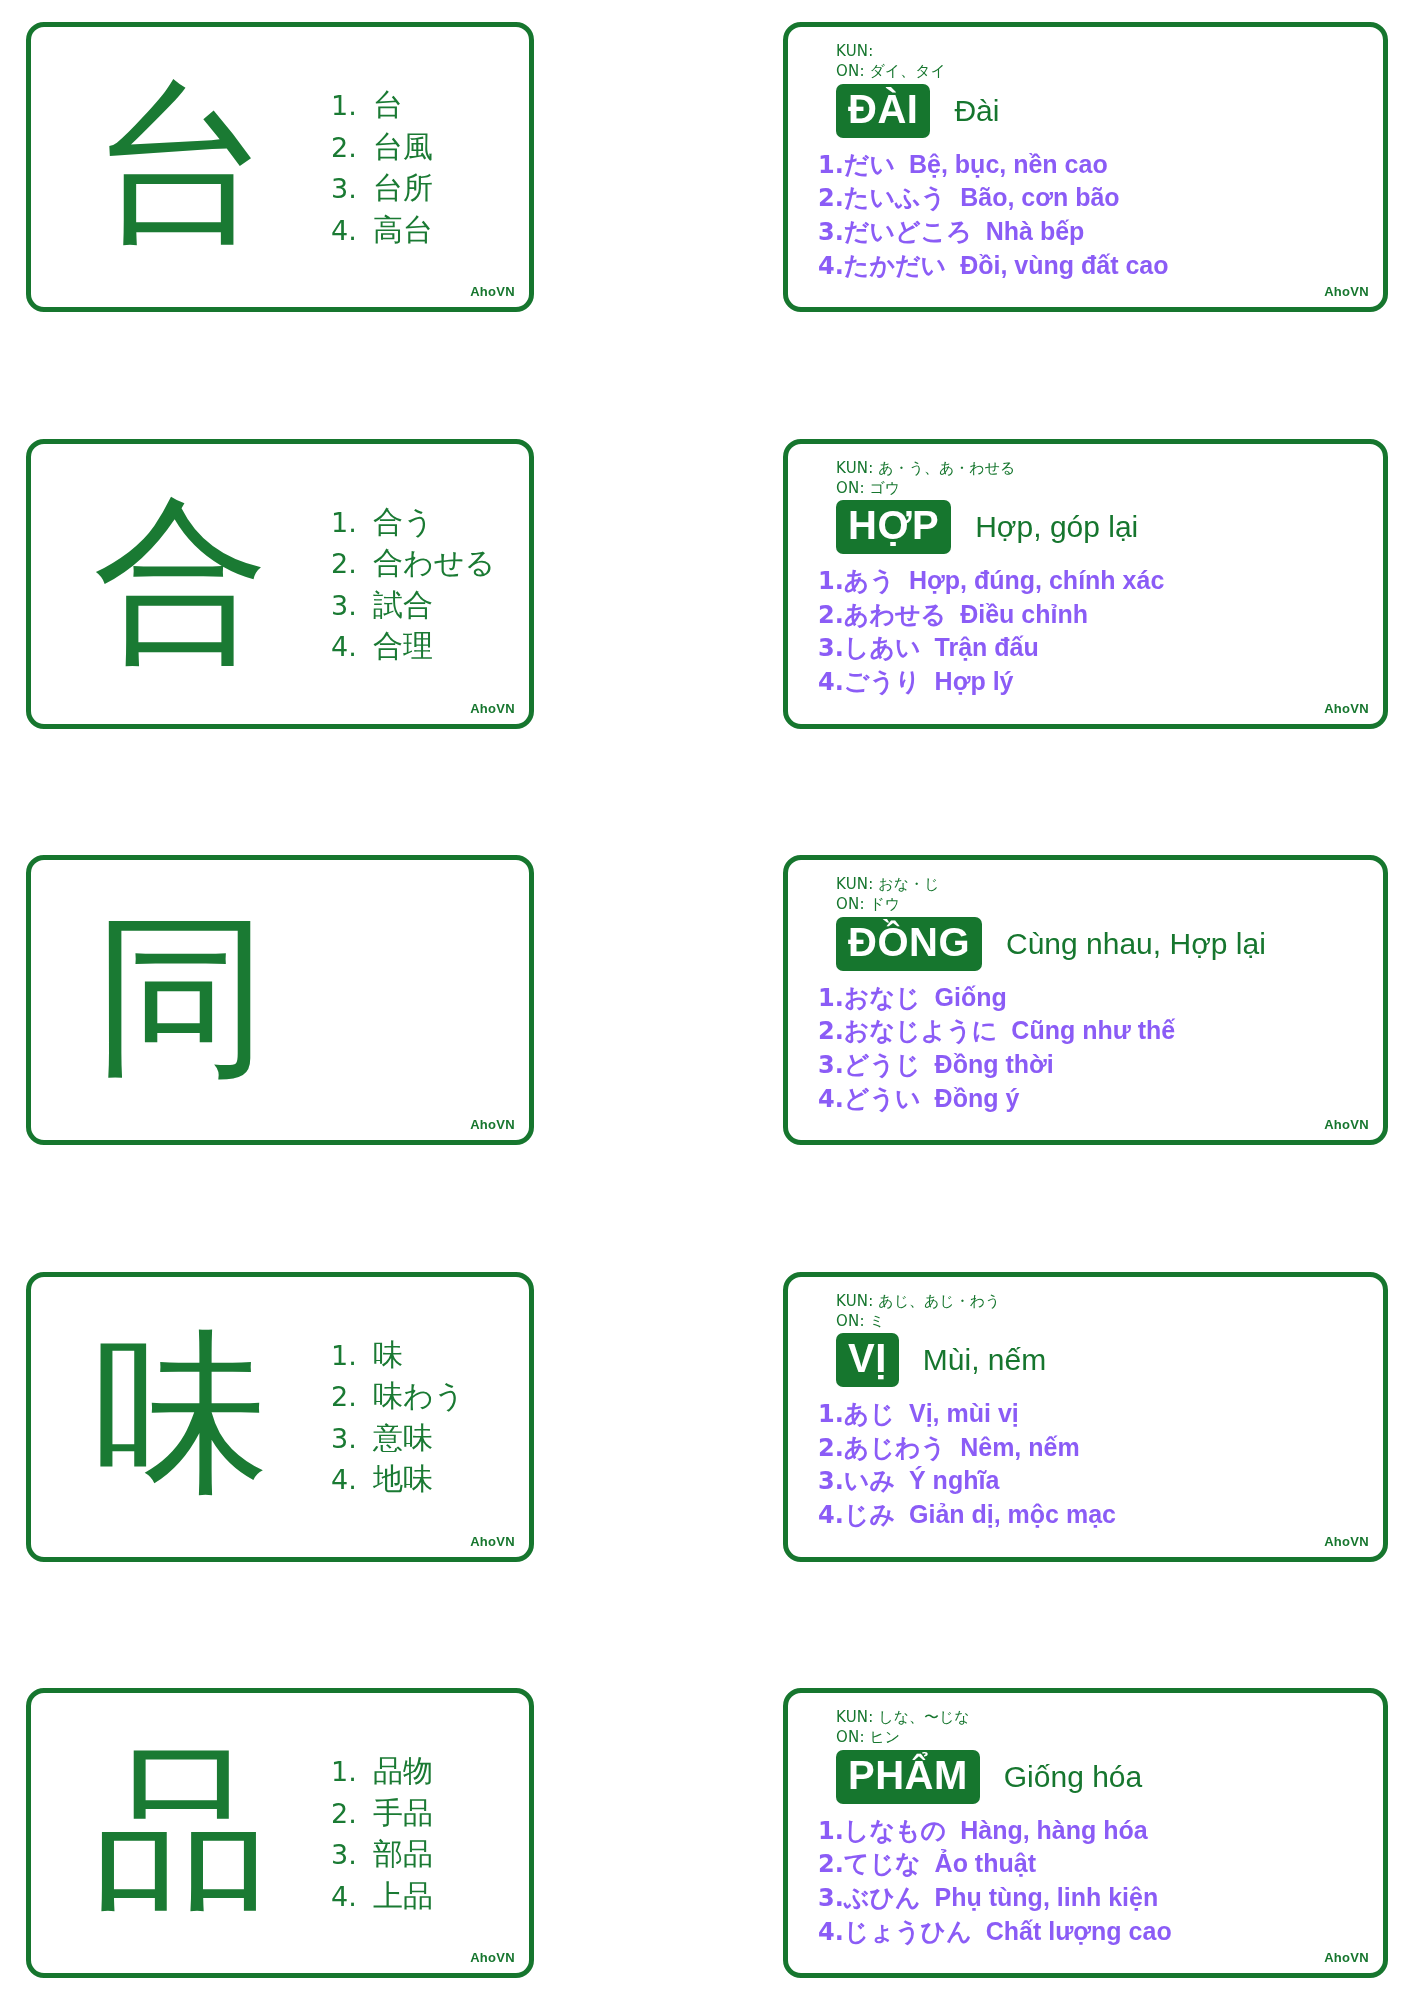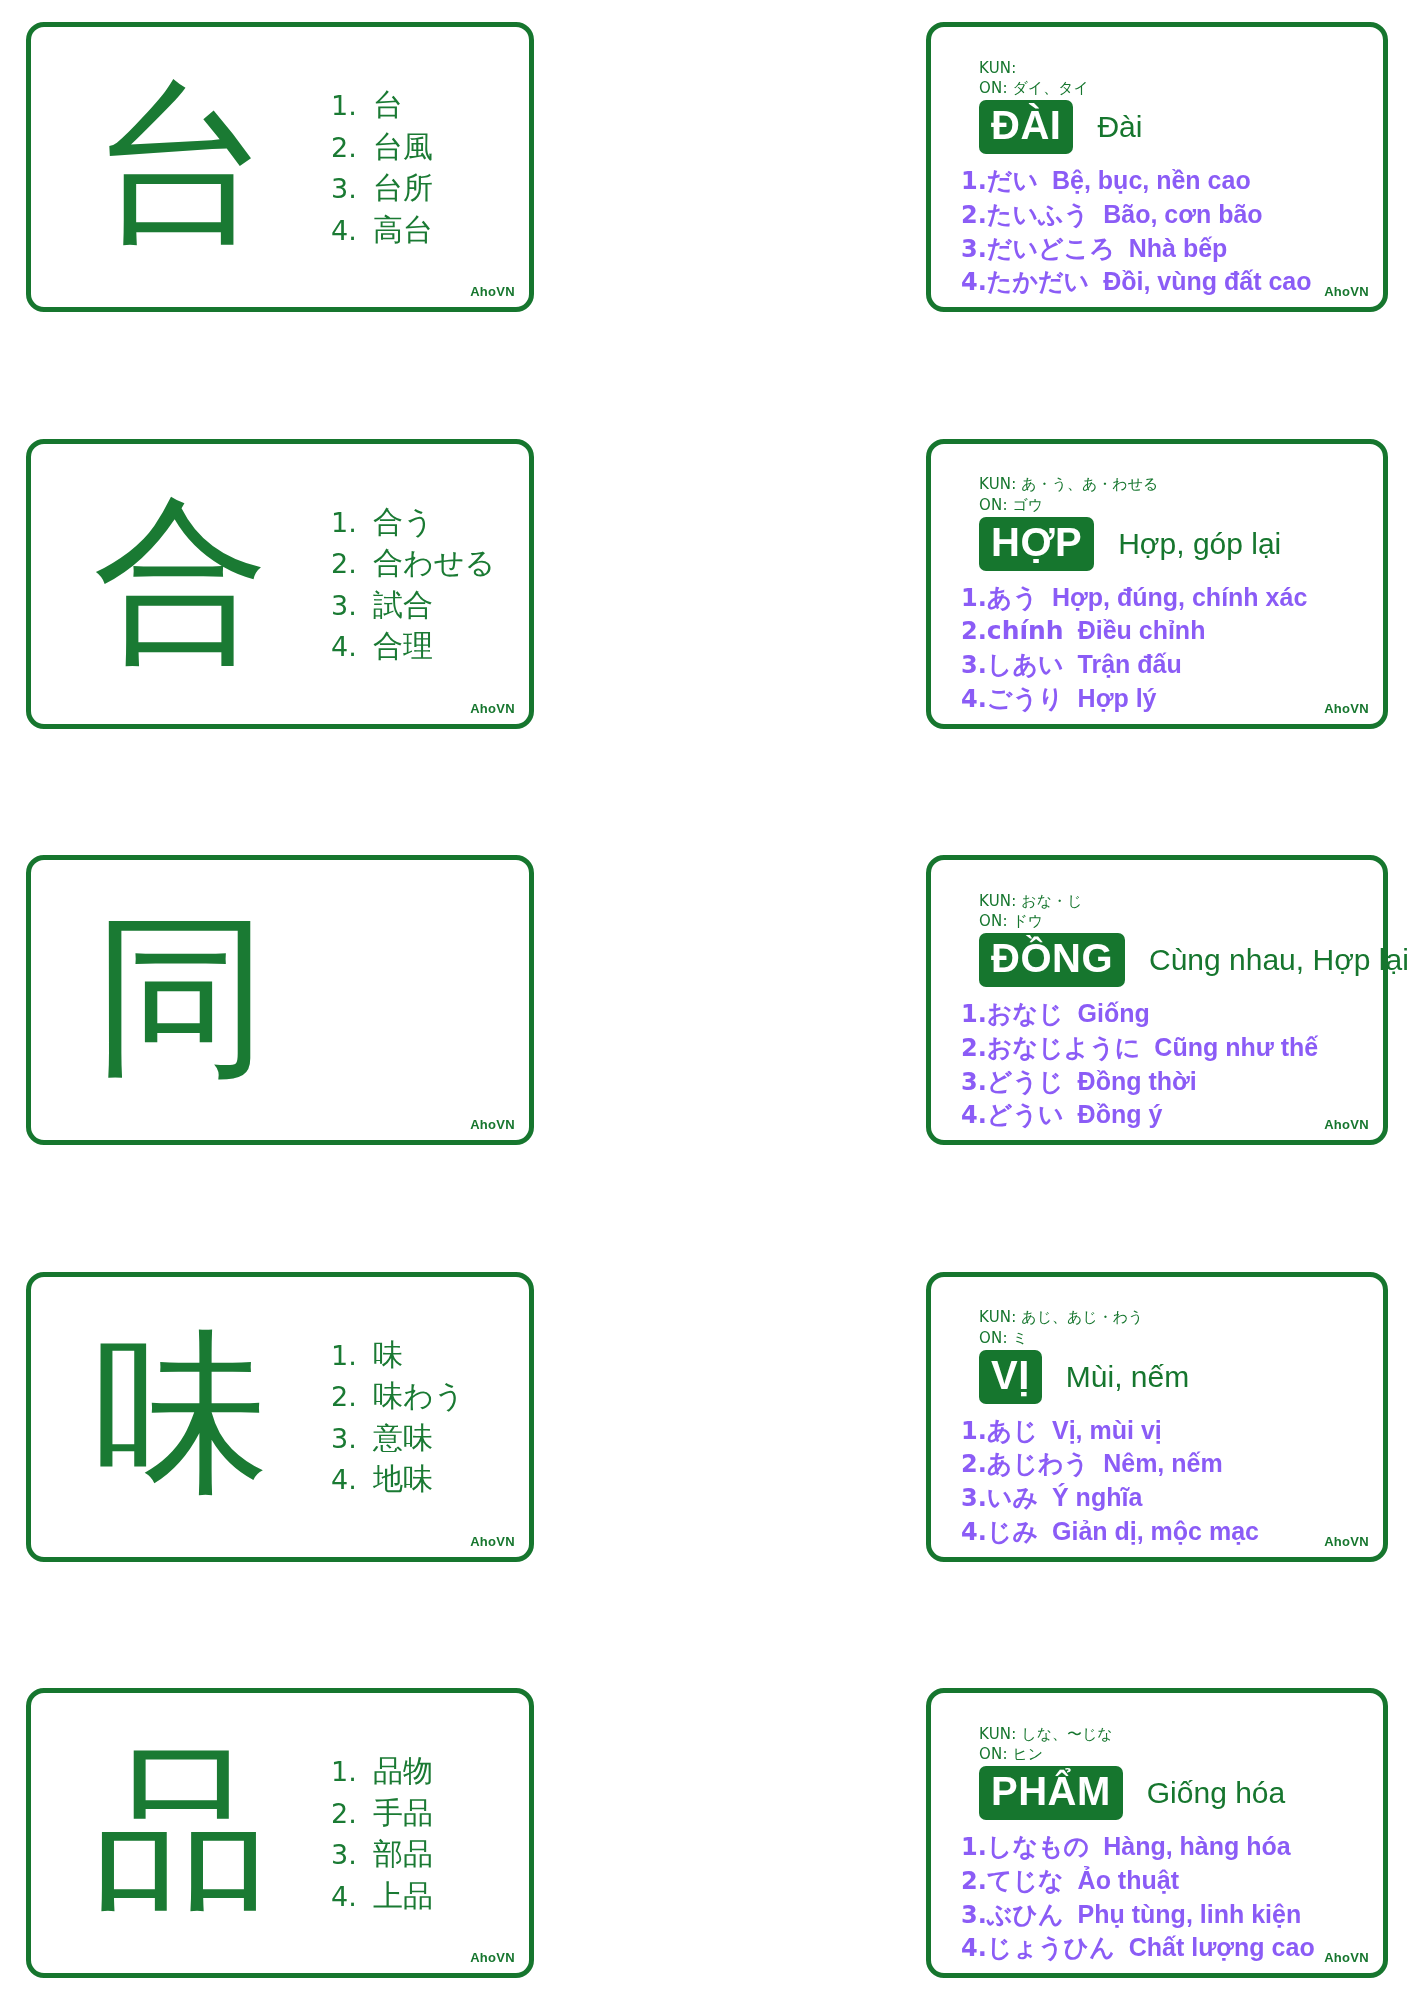--- a/index.html
+++ b/index.html
@@ -33,25 +33,24 @@
     box-sizing: border-box;
     position: relative;
     background: #ffffff;
   }
   .card-front {
     width: 508px;
     display: flex;
     align-items: center;
   }
   .card-back {
-    width: 462px;
+    width: 605px;
     padding: 10px 18px 8px 24px;
     display: flex;
     flex-direction: column;
-    justify-content: flex-end;
   }
   
   .kanji {
     flex: 0 0 300px;
     font-family: "DejaVu Sans", sans-serif;
     font-size: 176px;
     line-height: 1;
     color: #1a7a33;
     text-align: center;
     padding-bottom: 6px;
@@ -184,21 +183,21 @@
         <div class="readings">
           <div><span class="lbl">KUN:</span> <span>あ・う、あ・わせる</span></div>
           <div><span class="lbl">ON:</span> <span>ゴウ</span></div>
         </div>
         <div class="meaning-row">
           <div class="hv">HỢP</div>
           <div class="meaning">Hợp, góp lại</div>
         </div>
         <div class="defs">
           <div class="def-line"><span class="n">1.</span><span class="kana">あう</span><span class="gap"></span><span class="vi">Hợp, đúng, chính xác</span></div>
-          <div class="def-line"><span class="n">2.</span><span class="kana">chính</span><span class="gap"></span><span class="vi">Điều chỉnh</span></div>
+          <div class="def-line"><span class="n">2.</span><span class="kana">あわせる</span><span class="gap"></span><span class="vi">Điều chỉnh</span></div>
           <div class="def-line"><span class="n">3.</span><span class="kana">しあい</span><span class="gap"></span><span class="vi">Trận đấu</span></div>
           <div class="def-line"><span class="n">4.</span><span class="kana">ごうり</span><span class="gap"></span><span class="vi">Hợp lý</span></div>
         </div>
         <div class="aho">AhoVN</div>
       </div>
     </div>
     <div class="row">
       <div class="card card-front">
         <div class="kanji">同</div>
         <div class="aho">AhoVN</div>

